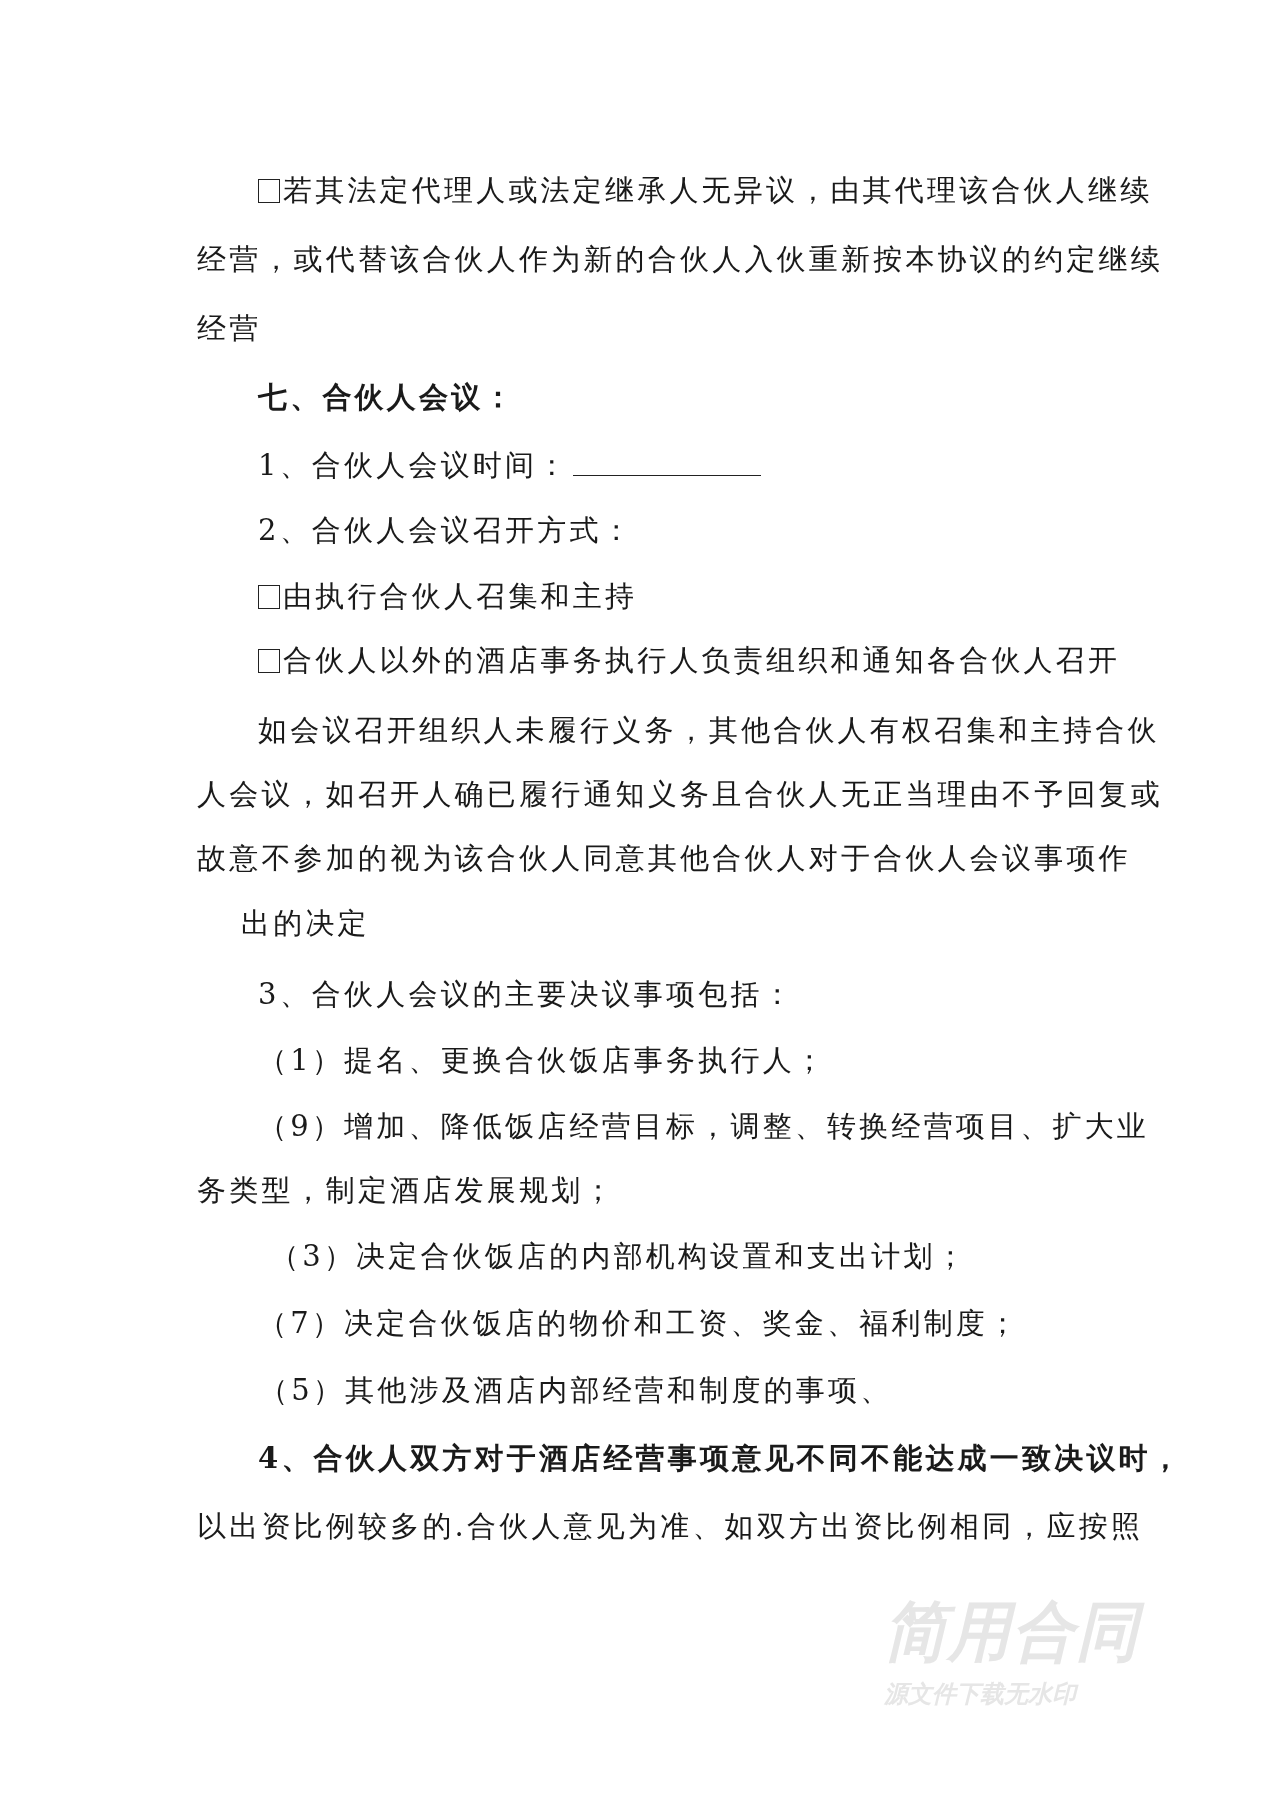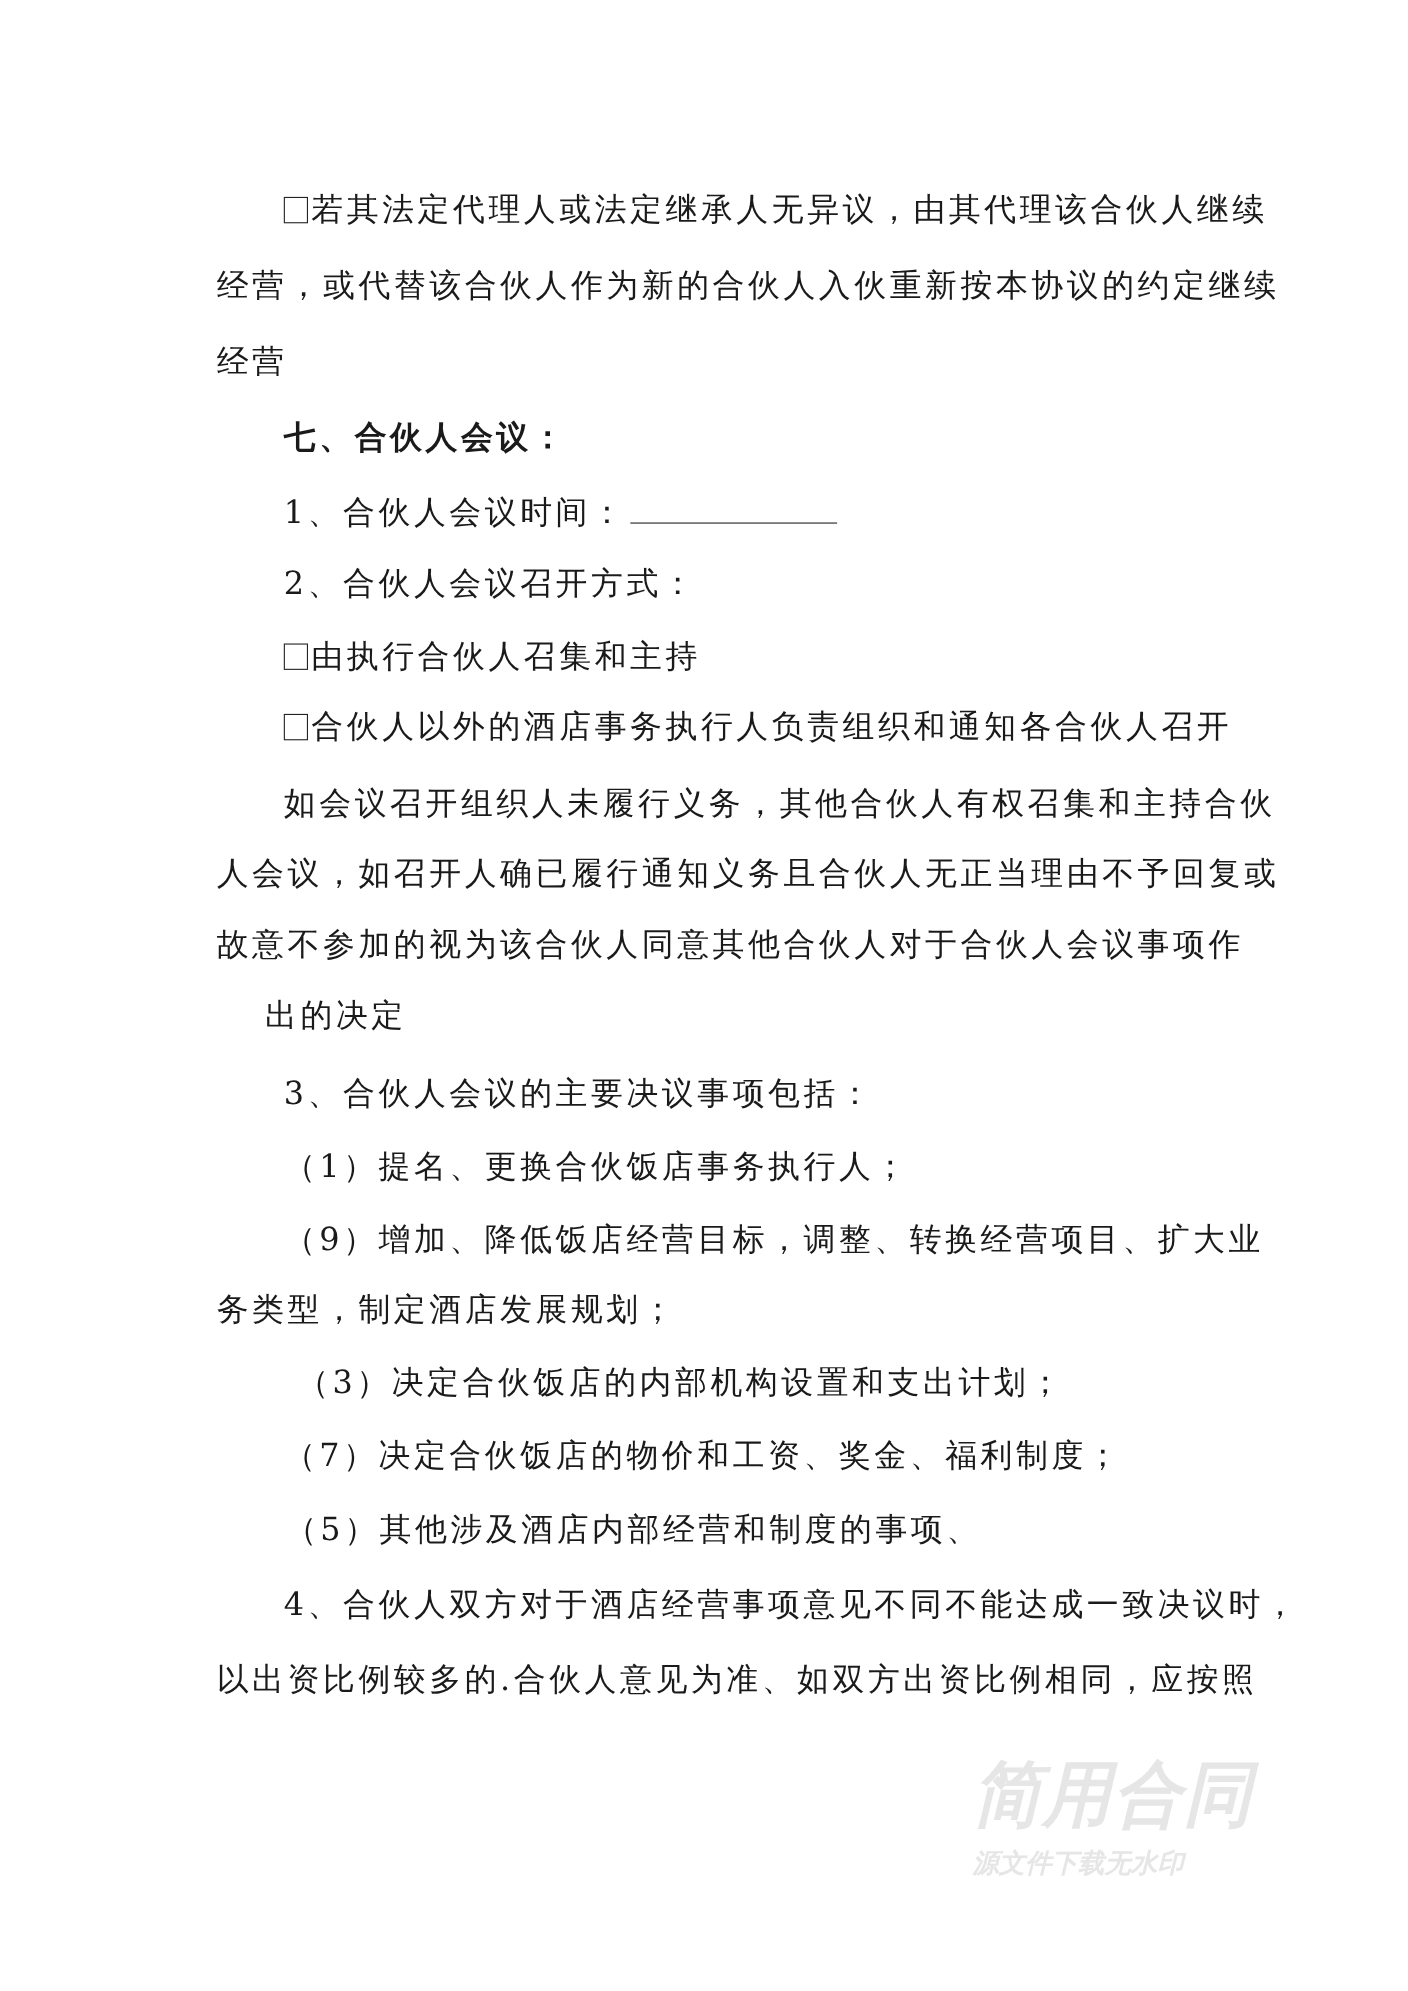--- a/index.html
+++ b/index.html
@@ -50,18 +50,18 @@
   <div class="line" style="left:197px; top:840px;">故意不参加的视为该合伙人同意其他合伙人对于合伙人会议事项作</div>
   <div class="line" style="left:197px; top:905px;margin-left:44px;">出的决定</div>
 
   <div class="line" style="left:258px; top:976px;">3、合伙人会议的主要决议事项包括：</div>
   <div class="line" style="left:258px; top:1042px;">（1）提名、更换合伙饭店事务执行人；</div>
   <div class="line" style="left:258px; top:1108px;">（9）增加、降低饭店经营目标，调整、转换经营项目、扩大业</div>
   <div class="line" style="left:197px; top:1172px;">务类型，制定酒店发展规划；</div>
   <div class="line" style="left:270px; top:1238px;">（3）决定合伙饭店的内部机构设置和支出计划；</div>
   <div class="line" style="left:258px; top:1305px;">（7）决定合伙饭店的物价和工资、奖金、福利制度；</div>
   <div class="line" style="left:247px; top:1372px;margin-left:12px;">（5）其他涉及酒店内部经营和制度的事项、</div>
-  <div class="line" style="left:258px; top:1440px;">4、合伙人双方对于酒店经营事项意见不同不能达成一致决议时，</div>
+  <div class="line" style="left:258px; top:1440px;font-weight:bold;">4、合伙人双方对于酒店经营事项意见不同不能达成一致决议时，</div>
   <div class="line" style="left:197px; top:1508px;">以出资比例较多的.合伙人意见为准、如双方出资比例相同，应按照</div>
 
   <div class="wm wm1">简用合同</div>
   <div class="wm wm2">源文件下载无水印</div>
 </div>
 
 </body></html>

